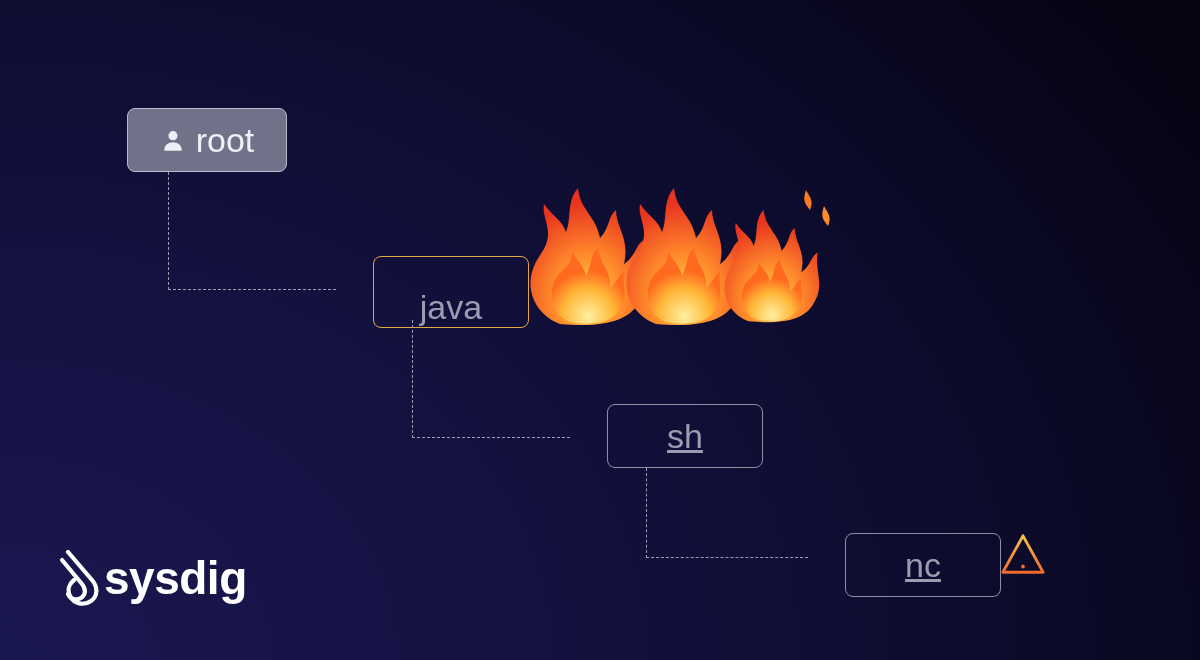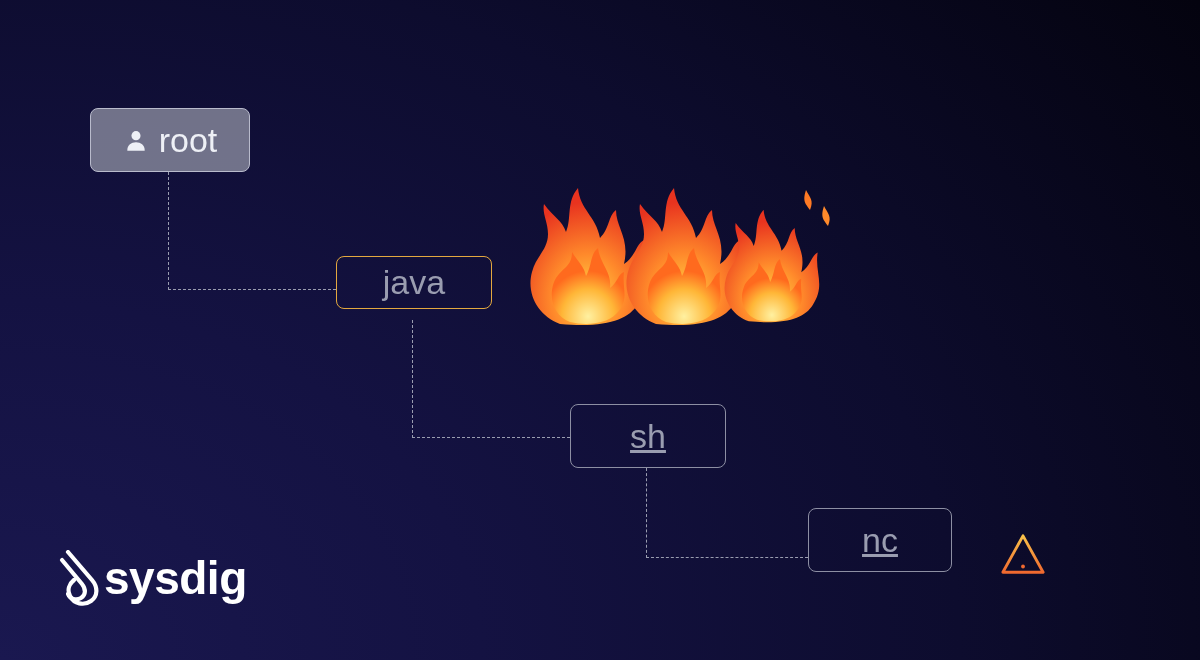--- a/index.html
+++ b/index.html
@@ -11,20 +11,21 @@
   }
   .node {
     position: absolute;
     border-radius: 8px;
     display: flex;
     align-items: center;
     justify-content: center;
     gap: 10px;
     font-size: 34px;
     font-weight: 300;
+    margin-left: 37px;
   }
   .node.root {
     background: rgba(145, 148, 165, 0.75);
     border: 1.5px solid #b9bbcc;
     color: #eef0f6;
     padding: 0;
   }
   .node.java {
     border: 1.5px solid #e3a83f;
     color: #9a9db0;
@@ -77,21 +78,21 @@
 <div class="node root" style="left:90px; top:108px; width:160px; height:64px;">
   <svg class="user-icon" viewBox="0 0 24 24">
     <circle cx="12" cy="8" r="4.2"></circle>
     <path d="M4 21c0-4.2 3.6-7 8-7s8 2.8 8 7v1H4z"></path>
   </svg>
   <span>root</span>
 </div>
 
 <div class="connector" style="left:168px; top:172px; width:168px; height:118px;"></div>
 
-<div class="node java" style="left:336px; top:256px; width:156px; height:53px;">
+<div class="node java" style="left:336px; top:256px; width:156px; height:72px;align-items:flex-end;">
   <span>java</span>
 </div>
 
 <div class="fire-wrap" style="left:520px; top:176px;">
   <svg width="340" height="150" viewBox="0 0 340 150">
     <defs>
       <radialGradient id="fg1" cx="50%" cy="80%" r="70%">
         <stop offset="0%" stop-color="#ffd845"></stop>
         <stop offset="45%" stop-color="#ff8a2b"></stop>
         <stop offset="100%" stop-color="#e8331f"></stop>
@@ -122,21 +123,21 @@
 </div>
 
 <div class="connector" style="left:412px; top:320px; width:158px; height:118px;"></div>
 
 <div class="node plain" style="left:570px; top:404px; width:156px; height:64px;">
   <span>sh</span>
 </div>
 
 <div class="connector" style="left:646px; top:468px; width:162px; height:90px;"></div>
 
-<div class="node plain" style="left:808px; top:508px; width:144px; height:64px;">
+<div class="node plain" style="left:808px; top:533px; width:156px; height:64px;">
   <span>nc</span>
 </div>
 
 <svg class="warn-icon" viewBox="0 0 48 48" style="left:1000px; top:532px;">
   <defs>
     <linearGradient id="wgrad" x1="0" y1="0" x2="0" y2="1">
       <stop offset="0%" stop-color="#f9c24a"></stop>
       <stop offset="100%" stop-color="#f0692f"></stop>
     </linearGradient>
   </defs>

